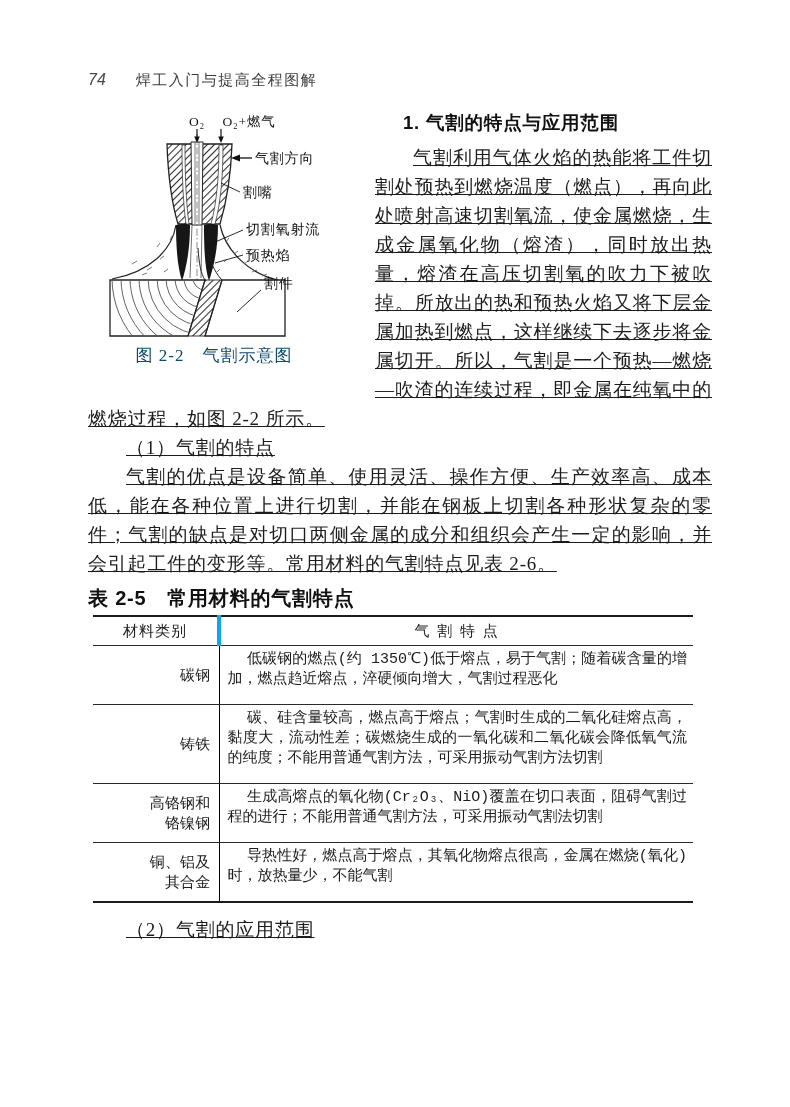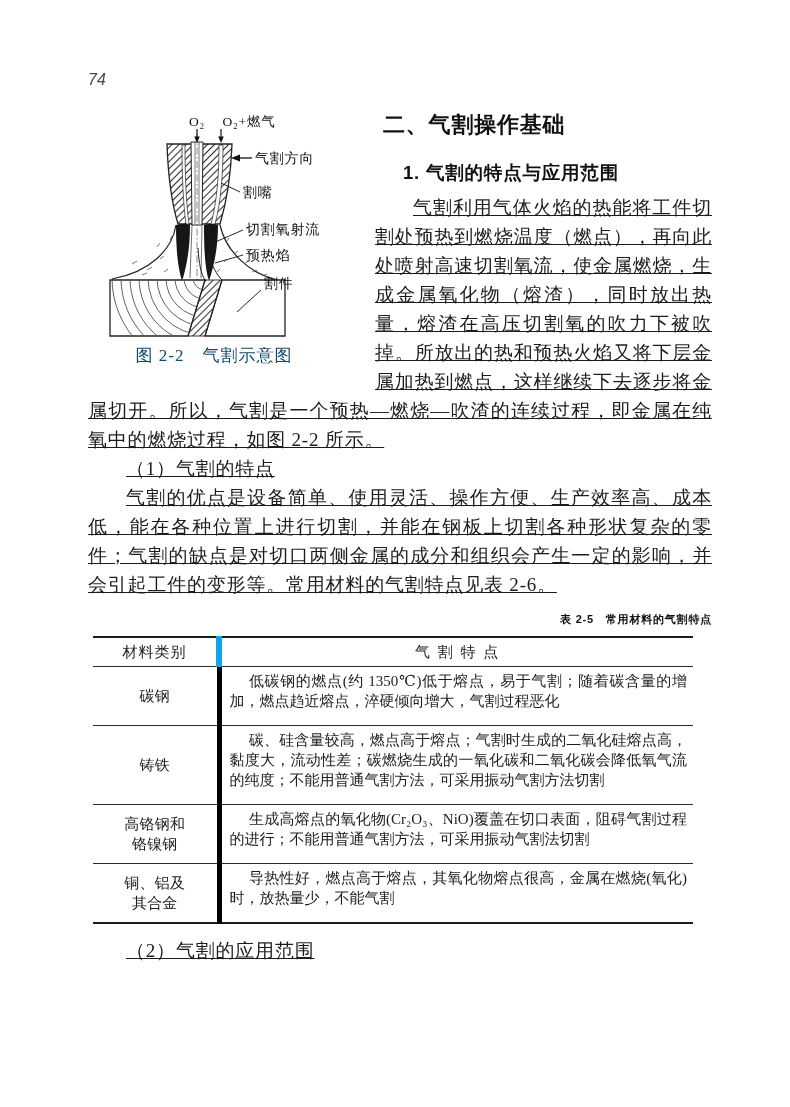--- a/index.html
+++ b/index.html
@@ -20,44 +20,45 @@
   .fig{float:left;width:252px;margin:2px 35px 16px 0;padding:0;}
   .fig svg{display:block;margin-left:14px;}
   .figcap{text-align:center;font-size:17px;letter-spacing:1px;margin-top:3px;line-height:21px;color:#0c4a6e;}
   .h1{font-family:"Liberation Sans","DejaVu Sans",sans-serif;font-weight:bold;font-size:22px;
       line-height:30px;margin:2px 0 0 0;text-indent:8px;text-align:left;color:#111;}
   .h2{font-family:"Liberation Sans","DejaVu Sans",sans-serif;font-weight:bold;font-size:18.5px;
       line-height:25px;margin:20px 0 8px 0;text-indent:28px;text-align:left;color:#111;}
   .dtext{font-family:"Liberation Serif","DejaVu Serif",serif;font-size:13.5px;fill:#111;}
   .dtext-sm{font-family:"Liberation Serif","DejaVu Serif",serif;font-size:14px;fill:#111;}
   
-  .tbl-title{font-family:"Liberation Sans","DejaVu Sans",sans-serif;font-weight:bold;font-size:11px;
-      text-align:right;margin:10px 0 6px 0;line-height:21px;color:#111;}
+  .tbl-title{font-family:"Liberation Sans","DejaVu Sans",sans-serif;font-weight:bold;font-size:20px;
+      text-align:left;margin:10px 0 6px 0;line-height:21px;color:#111;}
   table.tbl{width:600px;margin:0 0 0 5px;border-collapse:collapse;
       border-top:2.5px solid #1c1c1c;border-bottom:2.5px solid #1c1c1c;
       font-size:15px;letter-spacing:0.2px;}
   table.tbl col.c1{width:126px;}
   table.tbl th{font-weight:normal;text-align:center;padding:3px 4px;line-height:22px;
       border-bottom:1px solid #2a2a2a;letter-spacing:2px;}
-  table.tbl th.mh{border-right:6px solid #0ea5e9;letter-spacing:1px;}
+  table.tbl th.mh{border-right:4px solid #0ea5e9;letter-spacing:1px;}
   table.tbl td{border-bottom:1px solid #2a2a2a;vertical-align:middle;}
   table.tbl tr:last-child td{border-bottom:none;}
-  td.mat{border-right:5px solid #000000;text-align:center;white-space:pre-line;
+  td.mat{border-right:1px solid #000000;text-align:right;white-space:pre-line;
       line-height:20px;padding:4px 8px;}
   td.feat{padding:4px 6px 14px 8px;line-height:20px;text-align:justify;text-indent:1.3em;
-      letter-spacing:0;}
+      letter-spacing:0;font-family:Liberation Mono, monospace;}
   .sp-top{margin-top:12px !important;}
 </style>
 </head>
 <body>
 
 <div class="page">
 
   <div class="runhead">
     <span class="pnum">74</span>
+    <span class="btitle">焊工入门与提高全程图解</span>
   </div>
 
   <div class="flow">
 
     <figure class="fig">
       <svg viewBox="0 0 240 230" width="240" height="230">
         <defs>
           <pattern id="hA" width="5" height="5" patternUnits="userSpaceOnUse" patternTransform="rotate(45)">
             <line x1="2.5" y1="0" x2="2.5" y2="5" stroke="#2e2e2e" stroke-width="1.1"></line>
           </pattern>
@@ -143,21 +144,20 @@
           <text x="144" y="122">切割氧射流</text>
           <line x1="141" y1="143" x2="113" y2="151" stroke="#111" stroke-width="0.9"></line>
           <text x="144" y="148">预热焰</text>
           <line x1="159" y1="178" x2="135" y2="200" stroke="#111" stroke-width="0.9"></line>
           <text x="162" y="176">割件</text>
         </g>
       </svg>
       <figcaption class="figcap">图 2-2　气割示意图</figcaption>
     </figure>
 
-    <h1 class="h1">二、气割操作基础</h1>
     <h2 class="h2">1. 气割的特点与应用范围</h2>
 
     <p class="ind">气割利用气体火焰的热能将工件切割处预热到燃烧温度（燃点），再向此处喷射高速切割氧流，使金属燃烧，生成金属氧化物（熔渣），同时放出热量，熔渣在高压切割氧的吹力下被吹掉。所放出的热和预热火焰又将下层金属加热到燃点，这样继续下去逐步将金属切开。所以，气割是一个预热—燃烧—吹渣的连续过程，即金属在纯氧中的燃烧过程，如图 2-2 所示。</p>
     <p class="ind">（1）气割的特点</p>
     <p class="ind">气割的优点是设备简单、使用灵活、操作方便、生产效率高、成本低，能在各种位置上进行切割，并能在钢板上切割各种形状复杂的零件；气割的缺点是对切口两侧金属的成分和组织会产生一定的影响，并会引起工件的变形等。常用材料的气割特点见表 2-6。</p>
 
     <div class="tbl-title">表 2-5　常用材料的气割特点</div>
 
     <table class="tbl">
       <colgroup>

